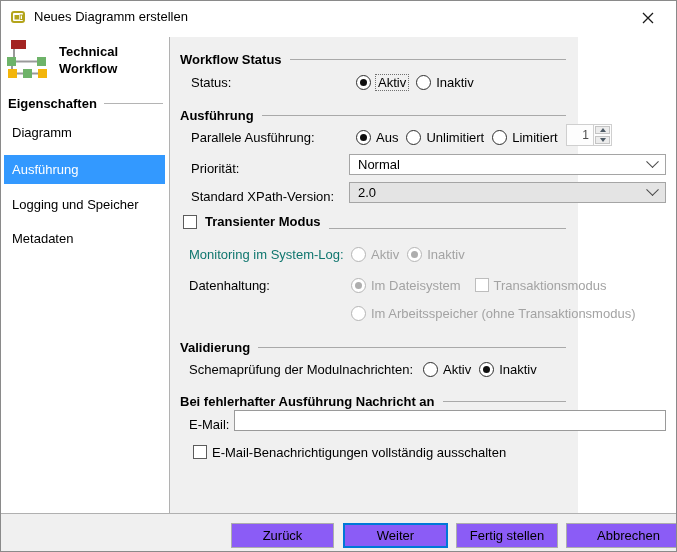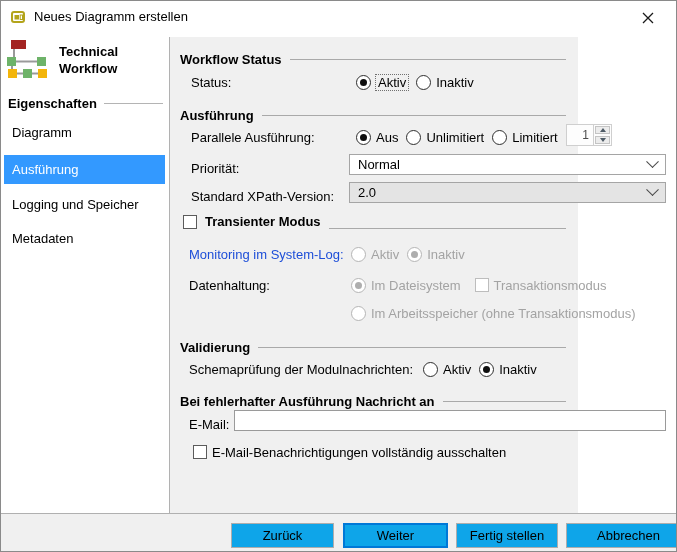--- a/index.html
+++ b/index.html
@@ -46,21 +46,21 @@
   .spinner{position:absolute;display:flex;background:#fdfdfd;border:1px solid #cfcfcf;box-sizing:border-box;}
   .spin-val{flex:1;text-align:right;padding-right:4px;line-height:20px;color:#4c4c4c;font-size:12px;}
   .spin-btns{width:17px;display:flex;flex-direction:column;border-left:1px solid #cfcfcf;}
   .spin-btn{flex:1;background:#ececec;border:1px solid #c4c4c4;margin:1px;display:flex;align-items:center;justify-content:center;cursor:pointer;}
   .tri-up{width:0;height:0;border-left:3px solid transparent;border-right:3px solid transparent;border-bottom:4px solid #4e5b66;}
   .tri-down{width:0;height:0;border-left:3px solid transparent;border-right:3px solid transparent;border-top:4px solid #4e5b66;}
   .txt{position:absolute;border:1px solid #9a9a9a;background:#fff;box-sizing:border-box;font-family:"Liberation Sans",sans-serif;font-size:13px;padding:0 4px;outline:none;}
 
   
   .footer{position:absolute;left:0;right:0;top:512px;height:40px;background:#f0f0f0;border-top:1px solid #b0b0b0;box-sizing:border-box;}
-  .btn{position:absolute;top:9px;height:25px;background:#0ea5e9;border:1px solid #adadad;box-sizing:border-box;display:flex;align-items:center;justify-content:center;font-family:"Liberation Sans",sans-serif;font-size:13px;cursor:pointer;}
+  .btn{position:absolute;top:9px;height:25px;background:#8b5cf6;border:1px solid #adadad;box-sizing:border-box;display:flex;align-items:center;justify-content:center;font-family:"Liberation Sans",sans-serif;font-size:13px;cursor:pointer;}
   .btn.default{border:2px solid #0078d7;}
 </style>
 </head>
 <body>
 
 <div class="window">
 
   <div class="titlebar">
     <span class="title-icon">
       <svg width="16" height="16">
@@ -177,21 +177,21 @@
       <span>2.0</span>
       <span class="chev"></span>
     </div>
 
     <div class="hdr" style="top:176px;left:13px;font-weight:bold;align-items:flex-end;">
       <span class="cb" style="margin-right:8px"></span>
       <span>Transienter Modus</span>
         <span class="line"></span>
     </div>
     <div class="row" style="top:207px">
-      <span class="lbl dis-text" style="left:19px;color:#1d4ed8">Monitoring im System-Log:</span>
+      <span class="lbl dis-text" style="left:19px;color:#0f766e">Monitoring im System-Log:</span>
       <div class="opts" style="left:181px">
         <span class="opt">
           <span class="radio dis"></span>
           <span class="rlabel dis-text">Aktiv</span>
         </span>
         <span class="opt">
           <span class="radio dis checked">
               <span class="dot"></span>
             </span>
           <span class="rlabel dis-text">Inaktiv</span>

